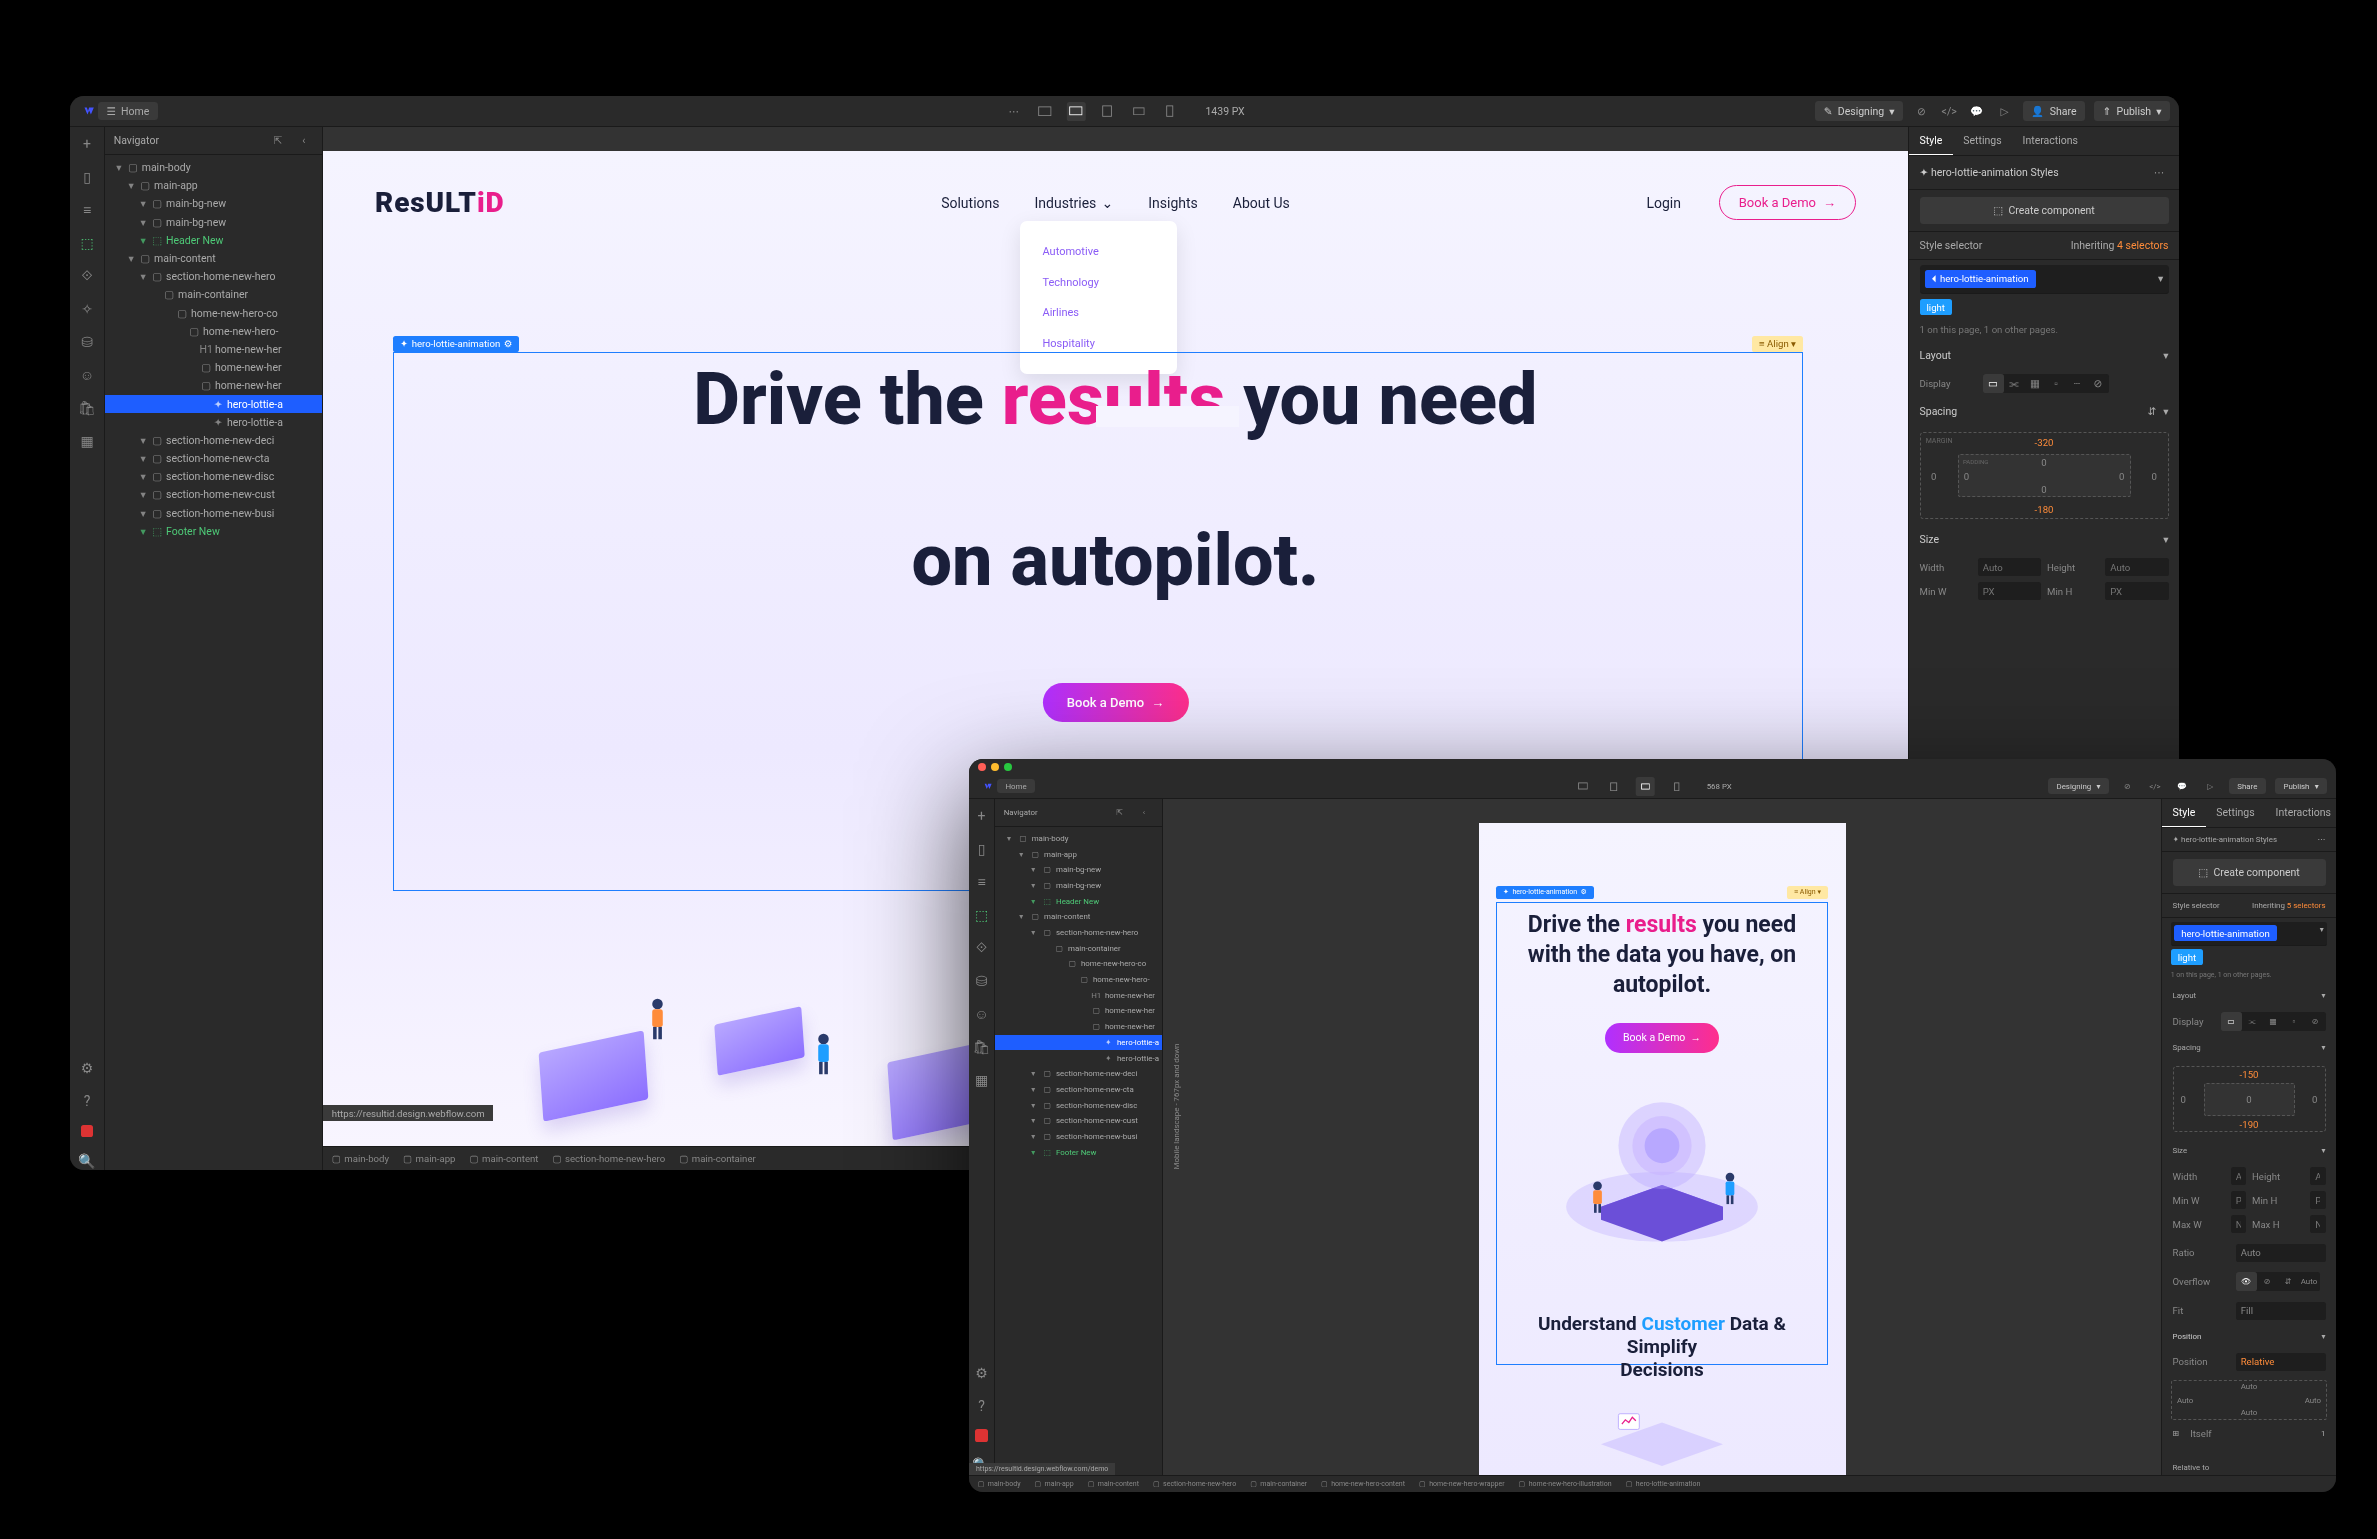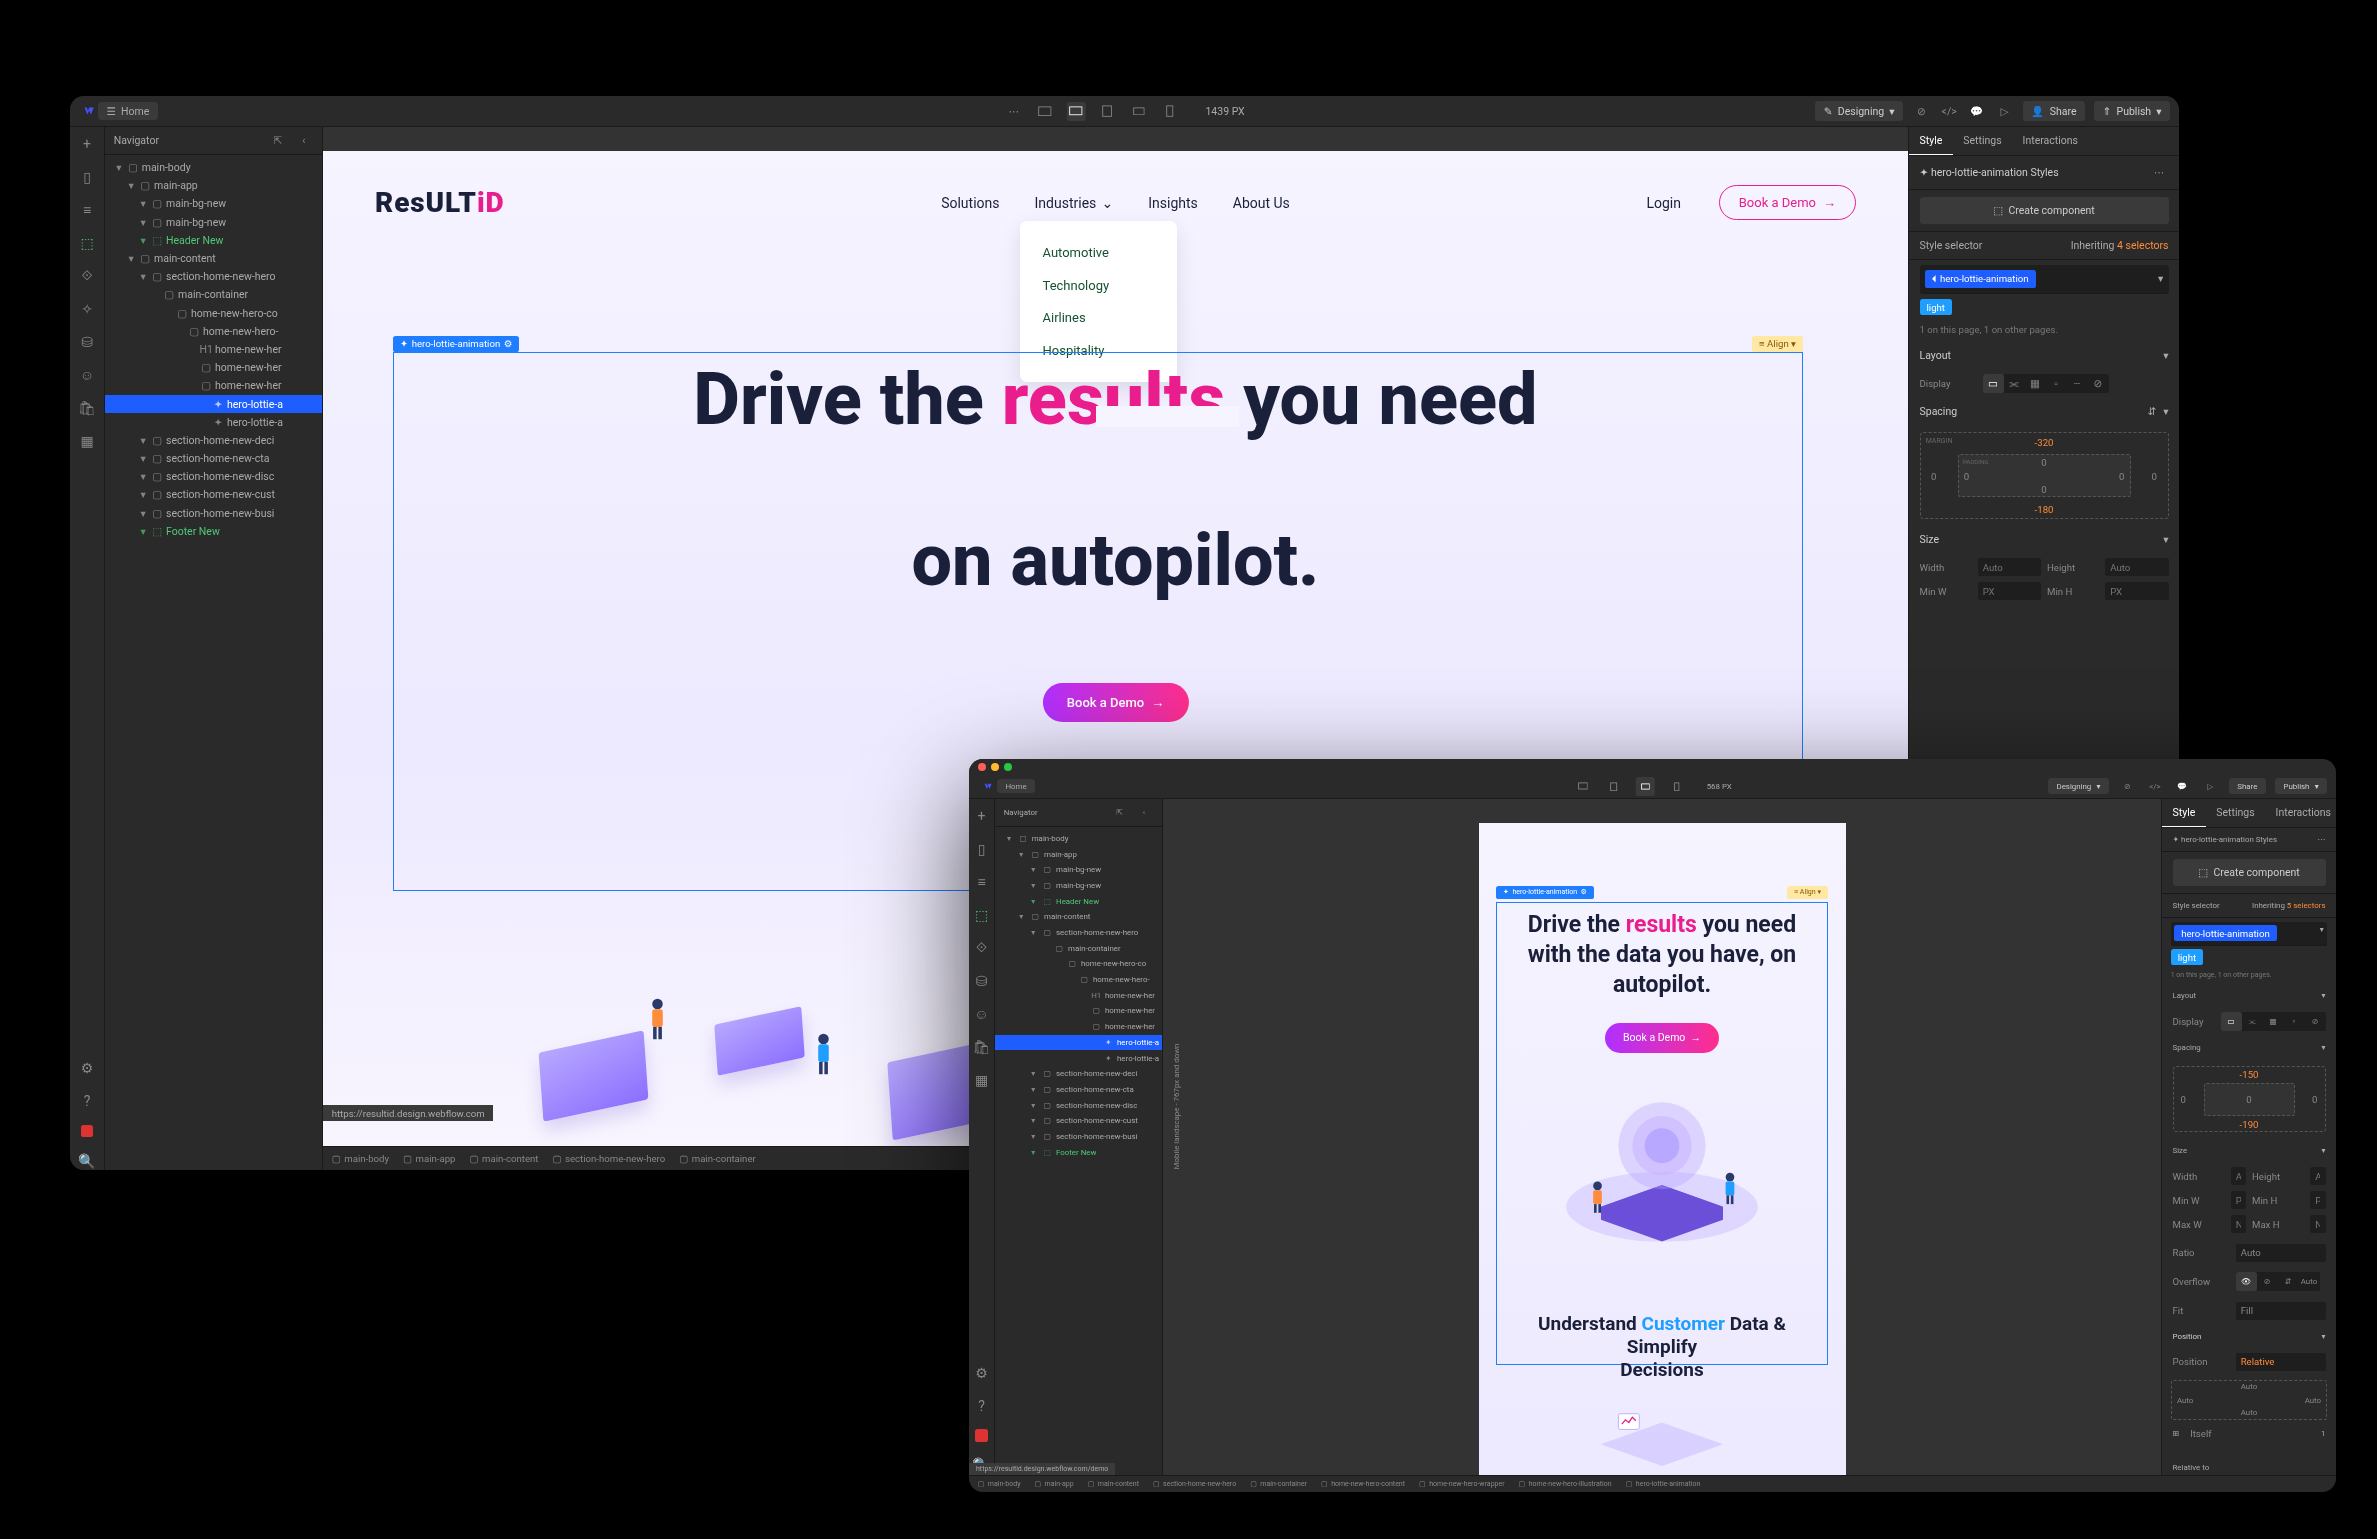--- a/index.html
+++ b/index.html
@@ -30,21 +30,21 @@
 .canvas-wrap { flex:1; position:relative; background:#333; display:flex; flex-direction:column; }
 .canvas { flex:1; background:linear-gradient(180deg,#f5f4ff 0%,#ede9ff 60%,#f8f5ff 100%); position:relative; overflow:hidden;margin-top:24px; }
 .site-nav { position:absolute; top:35px; left:52px; right:52px; display:flex; align-items:center; }
 .logo { font-weight:900; font-size:28px; letter-spacing:0.9px; }
 .logo-dark{color:#1a1f3a}.logo-accent{color:#e91e8c}
 .nav-links { position:absolute; left:50%; transform:translateX(-50%); display:flex; gap:35px; color:#1a1f3a; font-size:14px; }
 .nav-link { display:flex; align-items:center; gap:5.2px; cursor:pointer;text-align:right; }
 .login { position:absolute; right:175px; color:#1a1f3a; font-size:14px; cursor:pointer; }
 .demo-btn { position:absolute; right:0; border:1.7px solid #e91e8c; border-radius:26px; padding:8.7px 19px; color:#e91e8c; font-size:13px; display:flex; align-items:center; gap:7px; cursor:pointer; }
 .dropdown { position:absolute; top:70px; left:calc(50% - 96px); background:#fff; border-radius:7px; box-shadow:0 7px 21px rgba(0,0,0,0.1); padding:15.7px 0; width:157px; }
-.dropdown-item { padding:8.7px 23px; color:#14532d; cursor:pointer; font-size:13px; }
+.dropdown-item { padding:8.7px 23px; color:#8b5cf6; cursor:pointer; font-size:11px; }
 .hero-h1 { position:absolute; top:209px; left:0; right:0; text-align:center; font-size:72px; font-weight:800; color:#1a1f3a; line-height:1.12; }
 .hero-accent { color:#e91e8c; position:relative; }
 .hero-accent::after { content:""; position:absolute; left:42%; right:-6%; top:58%; height:24%; background:#f5f4ff; }
 .hero-cta { position:absolute; top:532px; left:50%; transform:translateX(-50%); background:linear-gradient(90deg,#b030ff,#ff2e8c); color:#fff; border-radius:26px; padding:12.2px 24.4px; display:flex; align-items:center; gap:7px; cursor:pointer; font-size:13px; font-weight:500; }
 .selection-box { position:absolute; border:1.3px solid #1e7eff; }
 .sel-main { top:201px; left:70px; right:105px; height:539px; }
 .sel-label { position:absolute; top:-17.5px; left:-0.9px; background:#1e7eff; color:#fff; font-size:9.6px; padding:2.6px 7px; border-radius:2.6px; display:flex; align-items:center; gap:3.5px; }
 .align-label { position:absolute; top:-17.5px; right:-0.9px; background:#ffe8a3; color:#8a5a00; font-size:9.6px; padding:2.6px 7px; border-radius:2.6px; }
 .illustration { position:absolute; bottom:0; left:0; right:0; height:244px; overflow:hidden; }
 .iso-cube { position:absolute; background:linear-gradient(160deg,#b8a8ff,#8c6fff); border-radius:3.5px; transform:skewY(-12deg) skewX(4deg); box-shadow:0 10.5px 17.5px rgba(100,70,200,0.2); }

